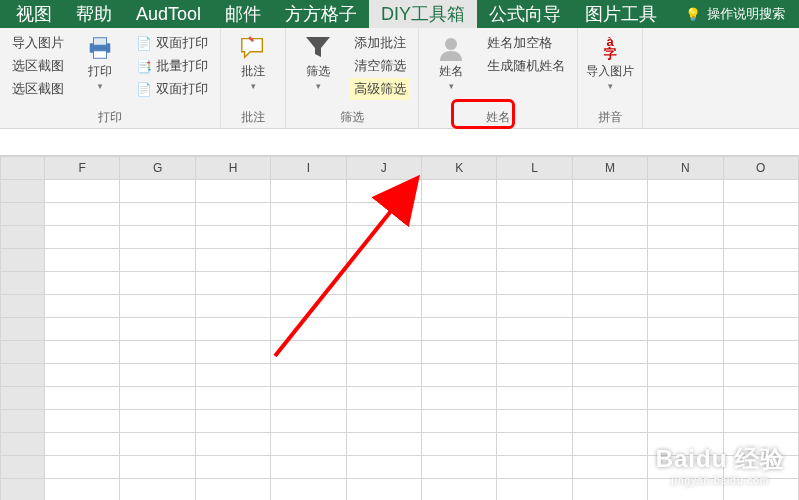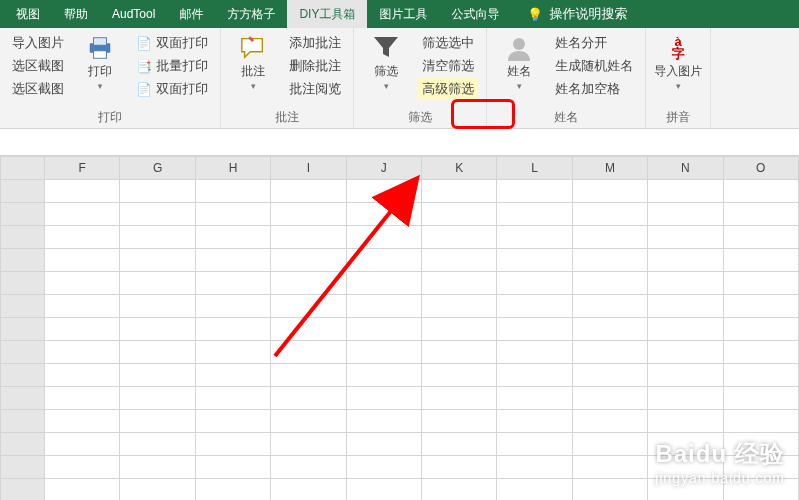--- a/index.html
+++ b/index.html
@@ -1,18 +1,18 @@
 <!DOCTYPE html>
 <html><head>
 <meta charset="utf-8">
 <style>
   html,body{margin:0;padding:0;font-family:"Microsoft YaHei",sans-serif;font-size:13px;background:#fff;color:#444;width:799px;height:500px;overflow:hidden}
   
   .tabs{display:flex;align-items:stretch;height:28px;background:#217346;color:#fff;padding-left:4px}
-  .tab{padding:0 12px;display:flex;align-items:center;cursor:pointer;font-size:12px}
+  .tab{padding:0 12px;display:flex;align-items:center;cursor:pointer;font-size:18px}
   .tab.active{background:#e5e5e5;color:#217346}
   .tell-me{display:flex;align-items:center;gap:6px;margin-left:16px}
   
   .ribbon{display:flex;height:100px;border-bottom:1px solid #d4d4d4;background:#f3f3f3}
   .group{display:flex;flex-direction:column;border-right:1px solid #e1e1e1;padding:4px 8px 2px}
   .group-body{flex:1;display:flex;align-items:flex-start;gap:8px}
   .group-label{text-align:center;font-size:12px;color:#666;padding-top:4px}
   .stack{display:flex;flex-direction:column;gap:1px}
   .big-btn{display:flex;flex-direction:column;align-items:center;justify-content:flex-start;width:48px;padding-top:2px;cursor:pointer}
   .big-btn .lbl{font-size:12px;text-align:center;line-height:14px;margin-top:2px}
@@ -27,36 +27,36 @@
   .sheet{position:relative}
   table{border-collapse:collapse;width:100%;table-layout:fixed}
   th,td{border:1px solid #d4d4d4;height:20px;font-weight:normal;font-size:12px;color:#444;text-align:center;background:#fff}
   th{background:#e6e6e6}
   .rownum{width:24px;background:#e6e6e6}
   
   .anno{position:absolute;left:0;top:0;pointer-events:none}
   
   .wm{position:absolute;right:14px;bottom:14px;text-align:center;color:#fff;text-shadow:0 0 4px #888;opacity:.85;font-family:Arial,sans-serif}
   .wm .b{font-size:24px;font-weight:bold;letter-spacing:1px}
-  .wm .s{font-size:14px;letter-spacing:1px}
+  .wm .s{font-size:10px;letter-spacing:1px}
   
   .ico{width:28px;height:28px;display:flex;align-items:center;justify-content:center}
 </style>
 </head>
 <body>
 
 <div class="tabs">
   <div class="tab">视图</div>
   <div class="tab">帮助</div>
   <div class="tab">AudTool</div>
   <div class="tab">邮件</div>
   <div class="tab">方方格子</div>
   <div class="tab active">DIY工具箱</div>
+  <div class="tab">公式向导</div>
   <div class="tab">图片工具</div>
-  <div class="tab">公式向导</div>
   <div class="tell-me">
     <span>💡</span>
     <span>操作说明搜索</span>
   </div>
 </div>
 
 <div class="ribbon">
 
   <div class="group">
     <div class="group-body">
@@ -97,63 +97,57 @@
     <div class="group-body">
       <div class="big-btn">
         <span class="ico">
           <svg width="30" height="26" viewBox="0 0 30 26">
               <path d="M3 3h22v14H12l-6 6v-6H3z" fill="#fff" stroke="#bf8f00" stroke-width="1.5"></path>
               <path d="M20 2l6 6-3 3-6-6z" fill="#d9534f" transform="translate(-2,-1) scale(.7)"></path>
             </svg>
         </span>
         <span class="lbl"><span>批注</span><br><span class="arrow">▾</span></span>
       </div>
-      <div class="stack">
-        <div class="small-btn">添加批注</div>
-        <div class="small-btn">删除批注</div>
-        <div class="small-btn">批注阅览</div>
-      </div>
     </div>
     <div class="group-label">批注</div>
   </div>
 
   <div class="group" style="position:relative">
     <div class="group-body">
       <div class="big-btn">
         <span class="ico">
           <svg width="28" height="26" viewBox="0 0 28 26">
               <path d="M2 2h24l-9 11v9l-6-3v-6z" fill="#555"></path>
             </svg>
         </span>
         <span class="lbl"><span>筛选</span><br><span class="arrow">▾</span></span>
       </div>
       <div class="stack">
-        <div class="small-btn">筛选选中</div>
+        <div class="small-btn">添加批注</div>
         <div class="small-btn">清空筛选</div>
         <div class="small-btn sel">高级筛选</div>
       </div>
     </div>
     <div class="group-label">筛选</div>
   </div>
 
   <div class="group">
     <div class="group-body">
       <div class="big-btn">
         <span class="ico">
           <svg width="28" height="26" viewBox="0 0 28 26">
               <circle cx="14" cy="9" r="6" fill="#bbb"></circle>
               <path d="M3 26c0-7 5-10 11-10s11 3 11 10z" fill="#bbb"></path>
             </svg>
         </span>
         <span class="lbl"><span>姓名</span><br><span class="arrow">▾</span></span>
       </div>
       <div class="stack">
-        <div class="small-btn">姓名分开</div>
+        <div class="small-btn">姓名加空格</div>
         <div class="small-btn">生成随机姓名</div>
-        <div class="small-btn">姓名加空格</div>
       </div>
     </div>
     <div class="group-label">姓名</div>
   </div>
 
   <div class="group">
     <div class="group-body">
       <div class="big-btn">
         <span class="ico" style="color:#c00;font-weight:bold;font-size:13px;line-height:12px;text-align:center">à<br>字</span>
         <span class="lbl"><span>导入图片</span><br><span class="arrow">▾</span></span>

